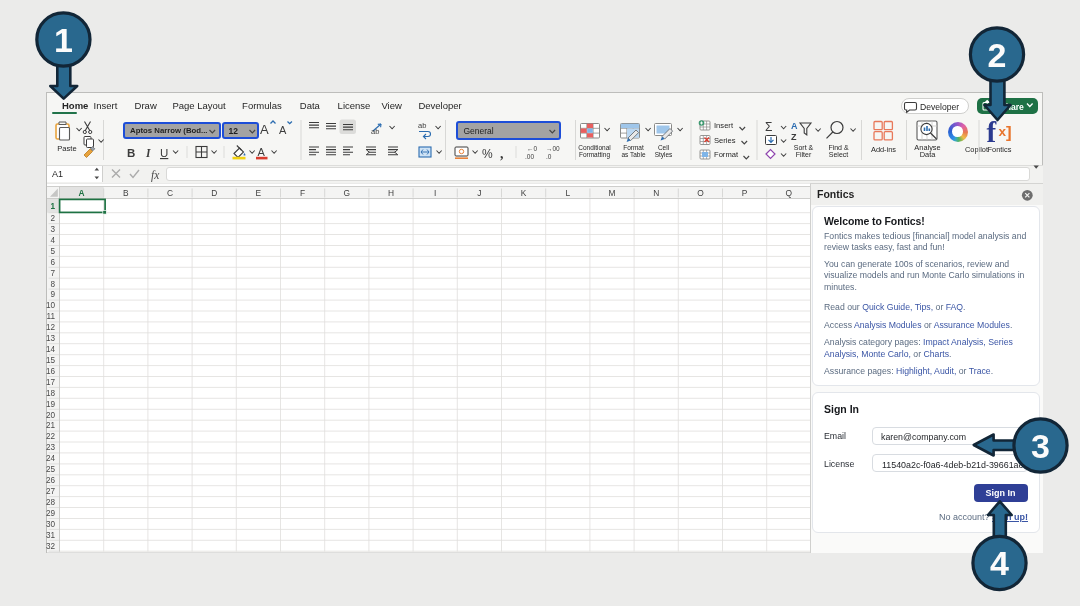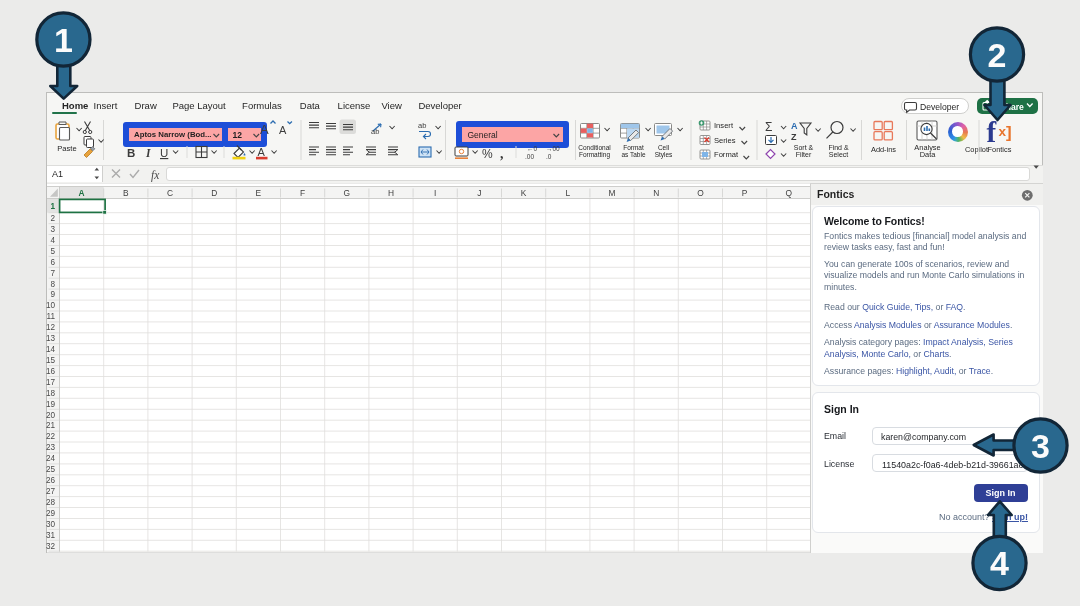--- a/index.html
+++ b/index.html
@@ -1,19 +1,19 @@
 <!DOCTYPE html>
 <html><head>
 <meta charset="utf-8">
 <style>
   html,body{margin:0;padding:0;}
   body{width:1080px;height:606px;background:#ebebea;font-family:"Liberation Sans",sans-serif;overflow:hidden;position:relative;}
   .a{position:absolute;}
   .tab{position:absolute;top:101.2px;font-size:9.5px;line-height:9.5px;color:#262626;white-space:nowrap;}
-  .cmb{position:absolute;background:#fca5a5;border:6px solid #1d4ed8;border-radius:3px;font-size:8.5px;color:#1f1f1f;}
+  .cmb{position:absolute;background:#a3a3a3;border:2px solid #1d4ed8;border-radius:3px;font-size:8.5px;color:#1f1f1f;}
   .lbl{position:absolute;font-size:6.5px;line-height:7px;color:#262626;text-align:center;white-space:nowrap;}
   .lbl2{position:absolute;font-size:7.6px;color:#262626;white-space:nowrap;}
   svg{position:absolute;left:0;top:0;}
 </style>
 </head>
 <body>
 
 <div class="a" style="left:46px;top:92px;width:997px;height:461px;background:#f6f6f4;border:1px solid #bdbdbb;box-sizing:border-box;"></div>
 
 <div class="tab" style="left:62px;font-weight:bold;">Home</div>

